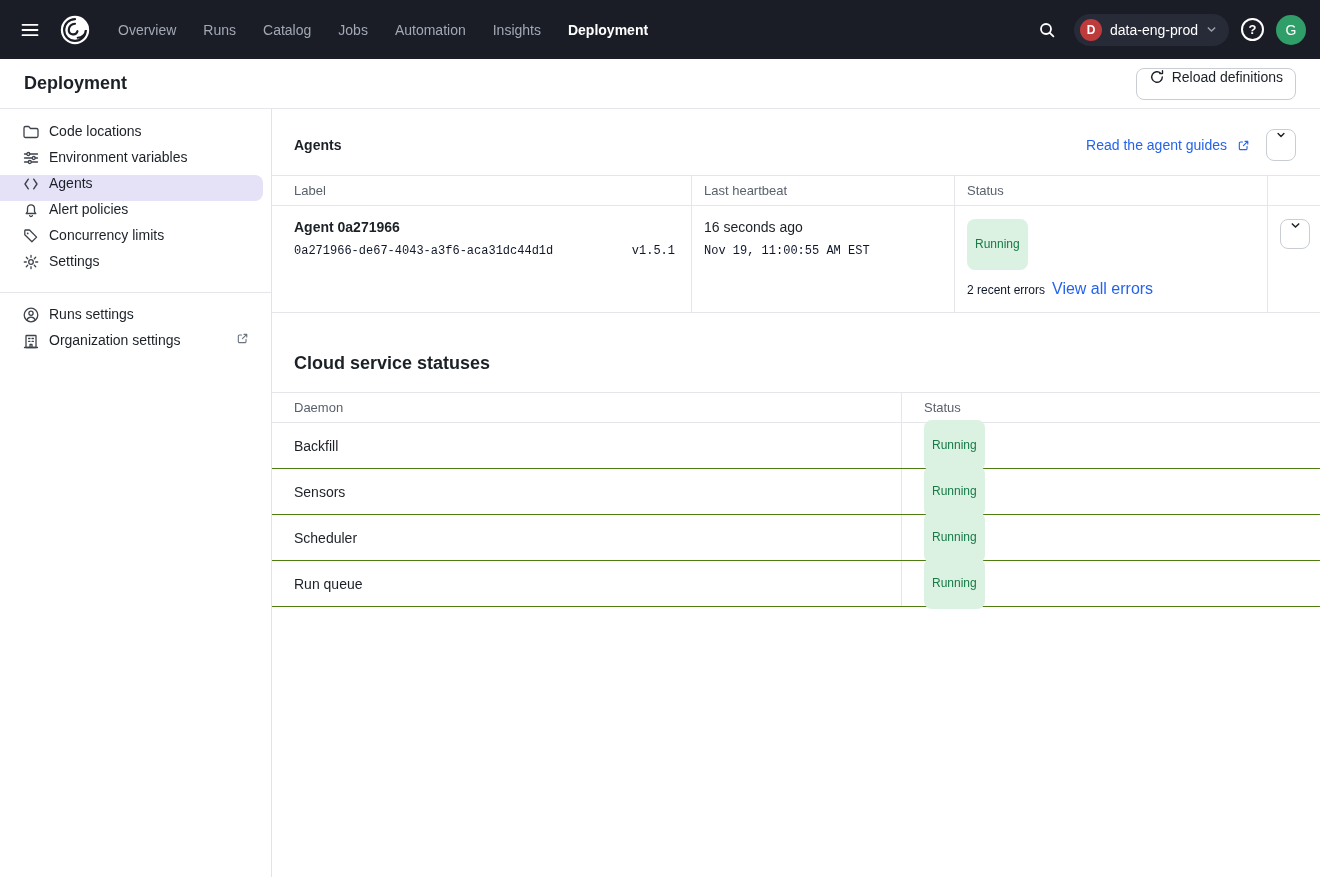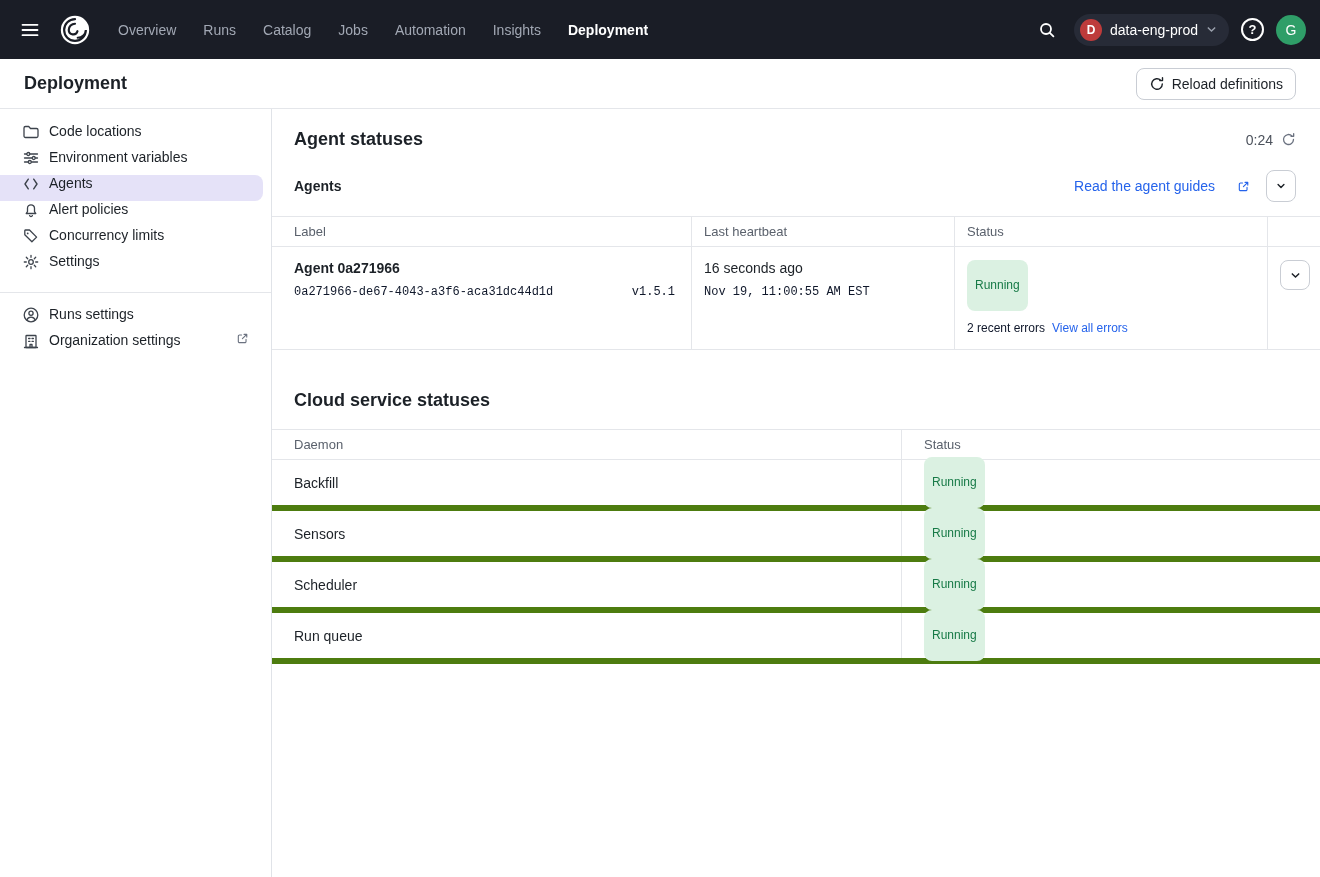--- a/index.html
+++ b/index.html
@@ -52,21 +52,21 @@
     justify-content: center; cursor: pointer;
   }
 
   
   .subheader {
     height: 50px; display: flex; align-items: center;
     padding: 0 24px; border-bottom: 1px solid #E4E6EA; background: #fff;
   }
   .page-title { font-size: 18px; font-weight: 600; }
   .btn {
-    display: inline-flex; align-items: center; gap: 7px; height: 32px;
+    display: inline-flex; align-items: flex-start; gap: 7px; height: 32px;
     padding: 0 12px; background: #fff; border: 1px solid #C9CDD4;
     border-radius: 8px; font-size: 14px; color: #1C2127; cursor: pointer;
   }
   .subheader .btn { margin-left: auto; }
 
   
   .layout { display: flex; height: 768px; }
   .sidebar {
     width: 272px; flex-shrink: 0; border-right: 1px solid #E0E3E8;
     padding-top: 14px; background: #fff;
@@ -93,23 +93,23 @@
   .countdown { display: flex; align-items: center; gap: 8px; color: #4C525C; font-size: 14px; }
   .countdown .icon { color: #6B7280; display: flex; cursor: pointer; }
 
   .agents-bar {
     display: flex; align-items: center; gap: 16px;
     padding: 20px 24px 14px 22px;
   }
   .agents-label { font-size: 14px; font-weight: 700; margin-right: auto; }
   .link {
     color: #2563EB; font-size: 14px; text-decoration: none;
-    display: inline-flex; gap: 22px; align-items: center; cursor: pointer;
-  }
-  .link.small { font-size: 12px; }
+    display: inline-flex; gap: 10px; align-items: center; cursor: pointer;
+  }
+  .link.small { font-size: 16px; }
   .caret-btn { width: 30px; padding: 0; justify-content: center; }
 
   
   .table { border-top: 1px solid #E4E6EA; }
   .thead { border-bottom: 1px solid #E4E6EA; }
   .thead .cell { font-size: 13px; color: #5A616C; padding: 7px 12px; }
   .cell { border-right: 1px solid #E4E6EA; }
   .cell.last { border-right: none; }
   .cell.first { padding-left: 22px; }
 
@@ -124,21 +124,21 @@
   .badge {
     display: inline-block; padding: 18px 8px; border-radius: 8px;
     background: #DBF1E2; color: #177A47; font-size: 12px; line-height: 15px;
   }
   .errors-line { margin-top: 10px; display: flex; gap: 7px; align-items: baseline; }
   .chev-cell { display: flex; justify-content: center; padding-top: 12px; }
   .chev-btn { width: 30px; height: 30px; padding: 0; justify-content: center; border-radius: 8px; }
 
   .cs-head { padding: 40px 24px 18px 22px; }
   .cs-grid { display: grid; grid-template-columns: 630px 1fr; gap: 10px; }
-  .cs-row { border-bottom: 6px solid #4d7c0f; }
+  .cs-row { border-bottom: 1px solid #4d7c0f; }
   .cs-row .cell { height: 45px; display: flex; align-items: center; padding: 0 12px; }
   .cs-row .cell.first { padding-left: 22px; font-size: 14px; }
 </style>
 </head>
 <body>
 
 <div class="topnav">
   <button class="icon-btn">
     <span style="display:flex">
       <svg width="20" height="20" viewBox="0 0 20 20" fill="none" stroke="currentColor" stroke-width="1.8" stroke-linecap="round">
@@ -281,32 +281,20 @@
         <svg width="13" height="13" viewBox="0 0 14 14" fill="none" stroke="currentColor" stroke-width="1.2" stroke-linecap="round" stroke-linejoin="round">
             <path d="M6 3.2H3.8a1.3 1.3 0 0 0-1.3 1.3v5.7a1.3 1.3 0 0 0 1.3 1.3h5.7a1.3 1.3 0 0 0 1.3-1.3V8"></path>
             <path d="M8.6 2.5h3v3M11.3 2.8L6.9 7.2"></path>
           </svg>
       </span>
     </div>
   </aside>
 
   <main class="main">
 
-    <div class="section-head">
-      <h2 class="h2">Agent statuses</h2>
-      <div class="countdown">
-        <span>0:24</span>
-        <span class="icon">
-          <svg width="15" height="15" viewBox="0 0 16 16" fill="none" stroke="currentColor" stroke-width="1.4" stroke-linecap="round" stroke-linejoin="round">
-              <path d="M13.3 8a5.3 5.3 0 1 1-1.6-3.8"></path>
-              <path d="M13.5 1.8v2.8h-2.8"></path>
-            </svg>
-        </span>
-      </div>
-    </div>
 
     <div class="agents-bar">
       <span class="agents-label">Agents</span>
       <a class="link">
         <span>Read the agent guides</span>
         <span style="display:flex">
           <svg width="13" height="13" viewBox="0 0 14 14" fill="none" stroke="currentColor" stroke-width="1.2" stroke-linecap="round" stroke-linejoin="round">
               <path d="M6 3.2H3.8a1.3 1.3 0 0 0-1.3 1.3v5.7a1.3 1.3 0 0 0 1.3 1.3h5.7a1.3 1.3 0 0 0 1.3-1.3V8"></path>
               <path d="M8.6 2.5h3v3M11.3 2.8L6.9 7.2"></path>
             </svg>

